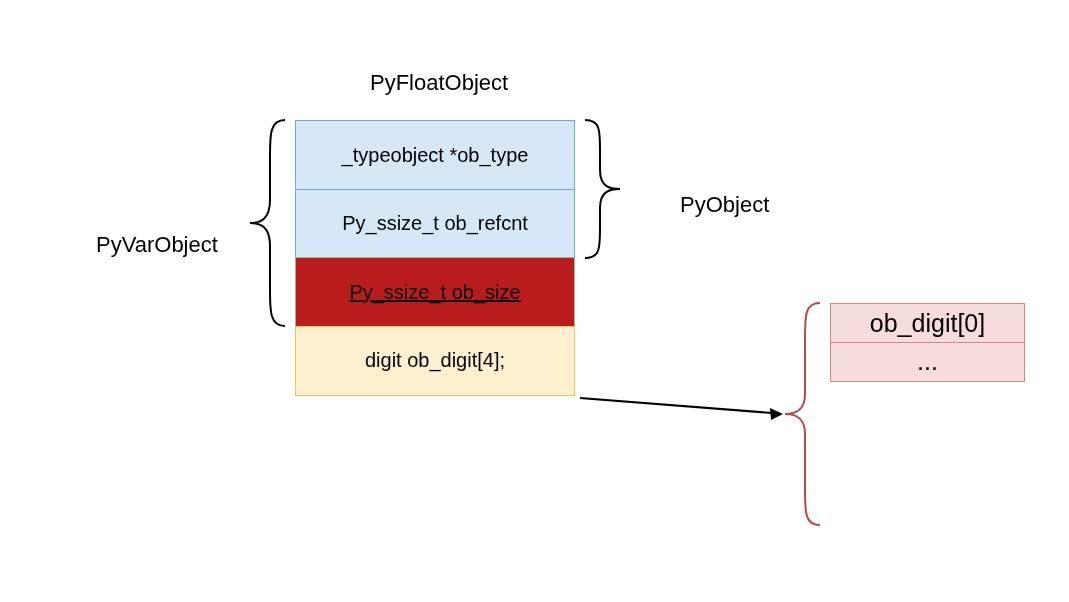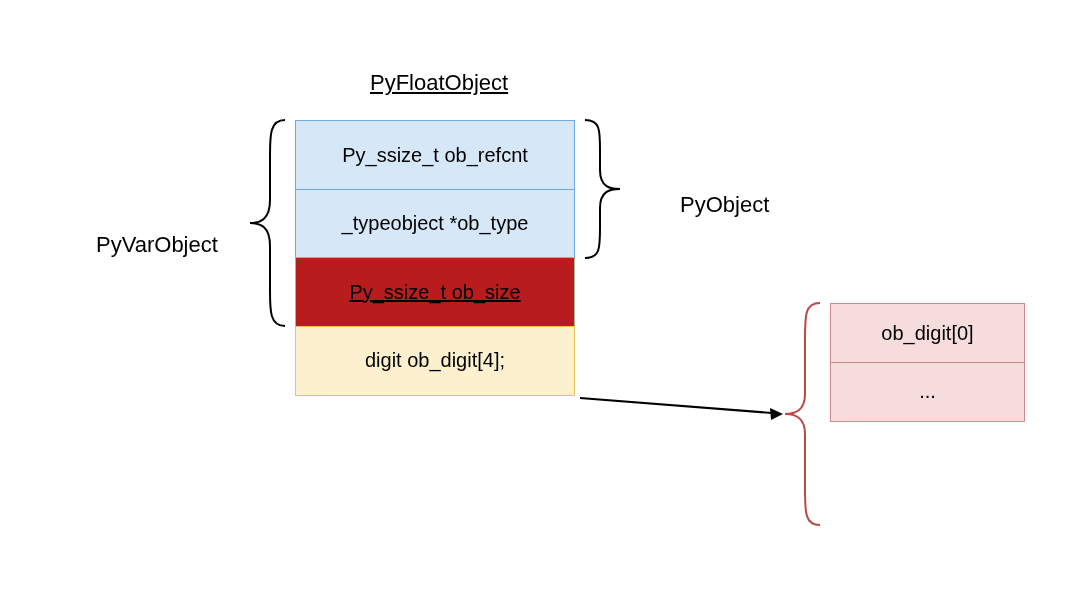--- a/index.html
+++ b/index.html
@@ -38,50 +38,50 @@
   .blue  { background: #d6e7f8; border-color: #6fa8dc; }
   .green { background: #b91c1c; border-color: #8fc08f; text-decoration: underline; }
   .yellow{ background: #fdf0cf; border-color: #e6c55a; }
   .digit-stack {
     position: absolute;
     left: 830px;
     top: 303px;
     width: 195px;
   }
   .dcell {
-    height: 60px;
+    height: 40px;
     border: 1.5px solid #cc8a8a;
     background: #f7dcdc;
     display: flex;
     align-items: center;
     justify-content: center;
-    font-size: 20px;
+    font-size: 25px;
     color: #000;
     margin-top: -1.5px;
   }
   .dcell:first-child { margin-top: 0; }
   svg.overlay {
     position: absolute;
     left: 0; top: 0;
     width: 1069px; height: 602px;
     pointer-events: none;
   }
 </style>
 </head>
 <body>
 
-<div class="label" style="left:370px; top:70px;text-decoration:underline;">PyFloatObject</div>
+<div class="label" style="left:370px; top:70px;">PyFloatObject</div>
 
 <div class="label" style="left:96px; top:232px;">PyVarObject</div>
 
 <div class="label" style="left:680px; top:192px;">PyObject</div>
 
 <div class="stack">
+  <div class="cell blue">_typeobject *ob_type</div>
   <div class="cell blue">Py_ssize_t ob_refcnt</div>
-  <div class="cell blue">_typeobject *ob_type</div>
   <div class="cell green">Py_ssize_t ob_size</div>
   <div class="cell yellow">digit ob_digit[4];</div>
 </div>
 
 <div class="digit-stack">
   <div class="dcell">ob_digit[0]</div>
   <div class="dcell">...</div>
 </div>
 
 <svg class="overlay">

